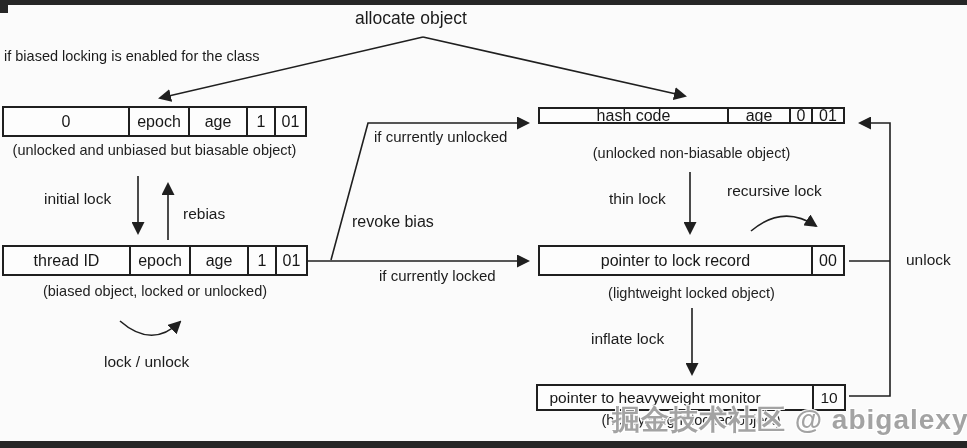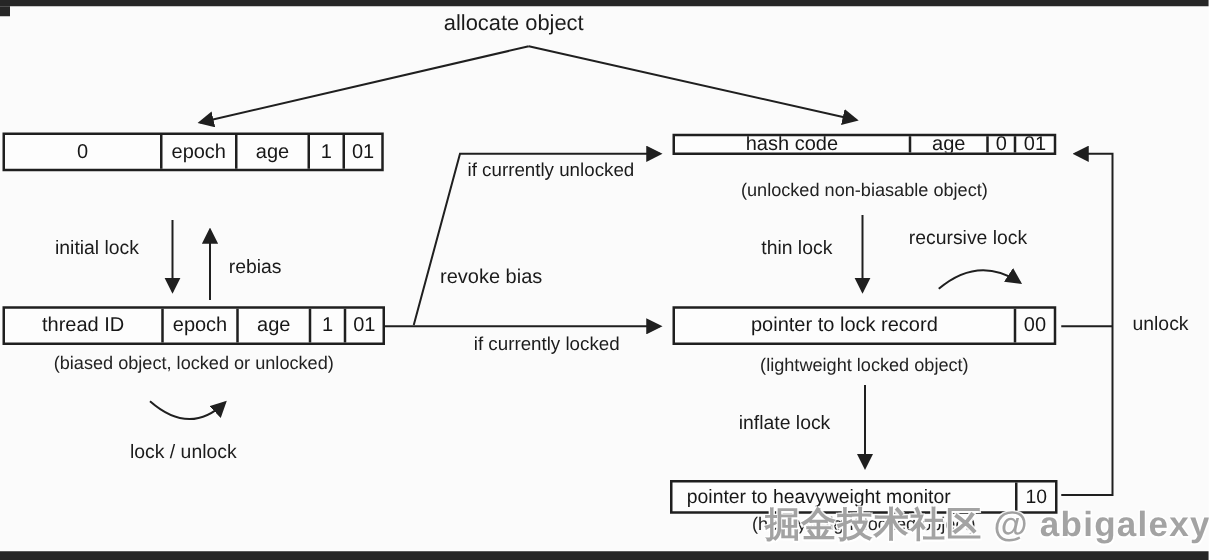--- a/index.html
+++ b/index.html
@@ -73,28 +73,30 @@
       <path d="M690,172 V233" marker-end="url(#arr)"></path>
       <path d="M751,231 Q783,204 816,226" marker-end="url(#arr)"></path>
       <path d="M692,308 V374" marker-end="url(#arr)"></path>
 
       <path d="M849,396 H890 V123 H860" marker-end="url(#arr)"></path>
       <path d="M849,261 H890"></path>
     </g>
   </svg>
 
   <div class="lbl title-lbl" style="left:355px;top:8px;width:140px;text-align:left;">allocate object</div>
+  <div class="lbl cond-lbl" style="left:4px;top:48px;">if biased locking is enabled for the class</div>
 
   <div class="mw-box" style="left:2px;top:106px;width:305px;height:31px;">
     <div class="cell grow">0</div>
     <div class="cell" style="width:60px;">epoch</div>
     <div class="cell" style="width:58px;">age</div>
     <div class="cell" style="width:28px;">1</div>
     <div class="cell" style="width:31px;">01</div>
   </div>
+  <div class="caption" style="left:2px;top:142px;width:305px;">(unlocked and unbiased but biasable object)</div>
 
   <div class="mw-box" style="left:538px;top:107px;width:307px;height:17px;">
     <div class="cell grow">hash code</div>
     <div class="cell" style="width:62px;">age</div>
     <div class="cell" style="width:22px;">0</div>
     <div class="cell" style="width:32px;">01</div>
   </div>
   <div class="caption" style="left:538px;top:145px;width:307px;">(unlocked non-biasable object)</div>
 
   <div class="lbl" style="left:44px;top:190px;">initial lock</div>

